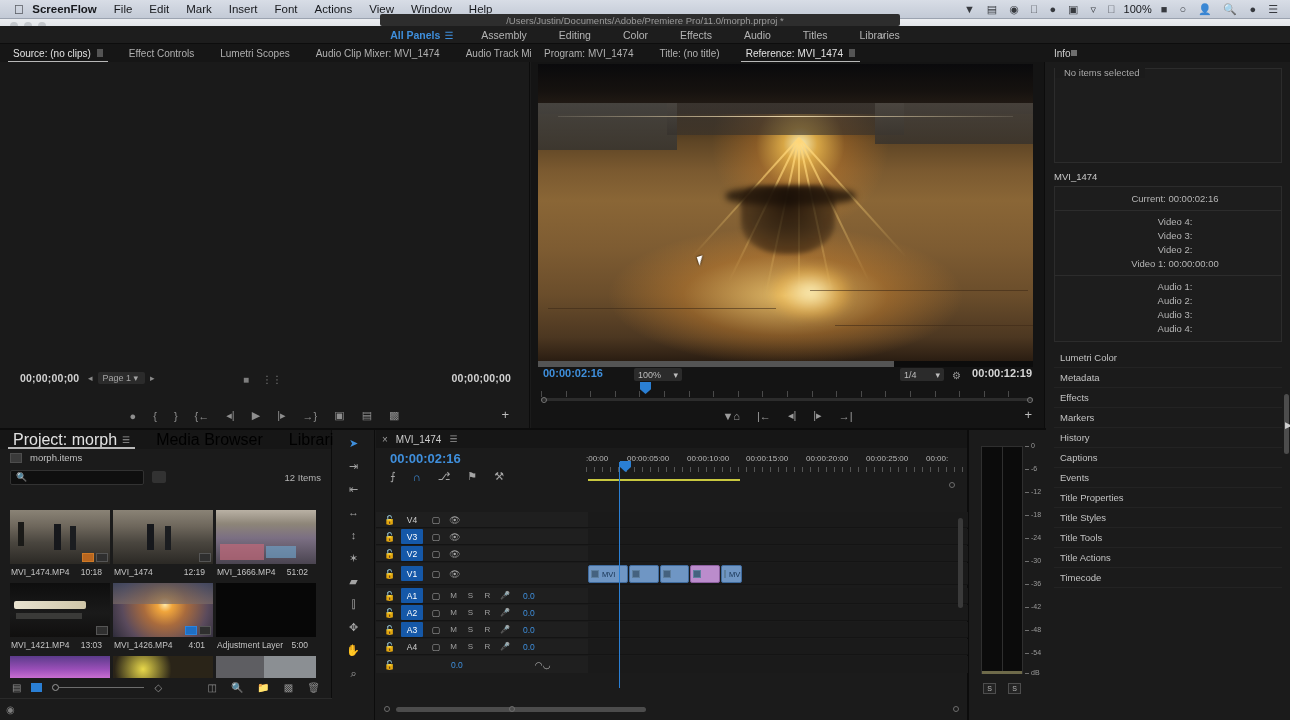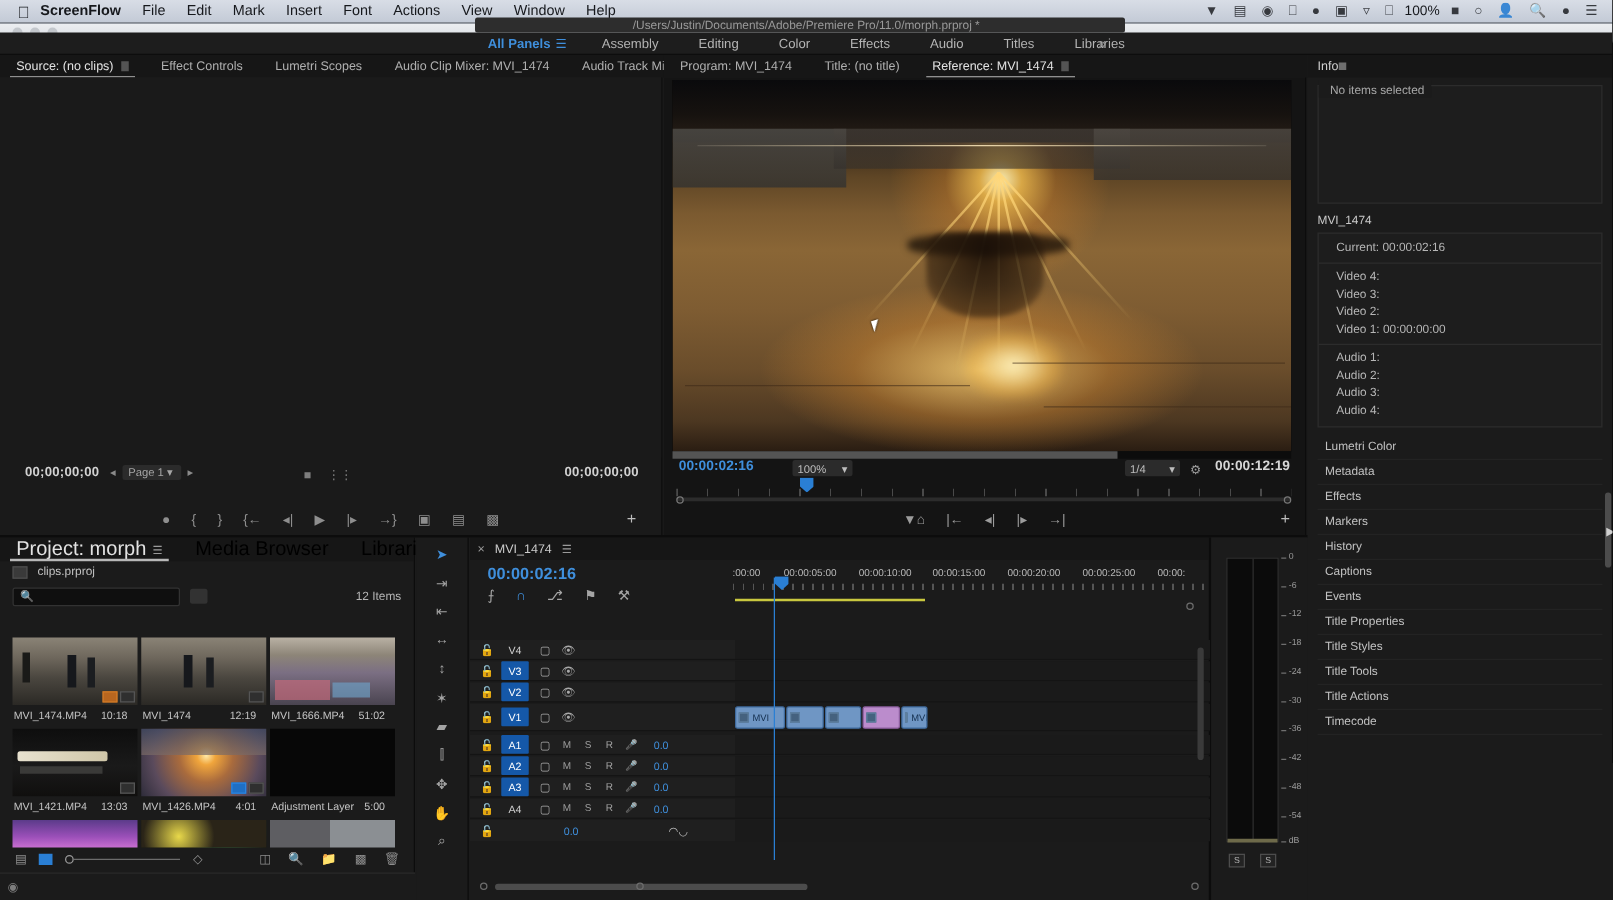--- a/index.html
+++ b/index.html
@@ -172,21 +172,21 @@
     background: #1b1b1b; }
   .rp-head { height: 18px; display: flex; align-items: center; 
     padding: 0 8px; font-size: 10px; color: #cfcfcf; background: #161616; }
   .rp-head .sq { width: 6px; height: 6px; background: #6e6e6e; }
   .rp-body { padding: 6px 8px 0 8px; }
   .rp-box { border: 1px solid #2c2c2c; background: #1d1d1d; }
   .rp-box .noitems { font-size: 9.5px; color: #a8a8a8; padding: 3px 0 0 9px;
      position: relative; top: -7px; background: #1b1b1b; display: inline-block; padding-right: 5px;}
   .rp-empty { height: 95px; }
   .rp-title { font-size: 9.5px; color: #c8c8c8; margin: 8px 0 4px 0; }
-  .rp-kv { font-size: 9.5px; color: #b6b6b6; padding: 2px 0 2px 14px; line-height: 10px; white-space: nowrap;}
+  .rp-kv { font-size: 9.5px; color: #b6b6b6; padding: 2px 0 2px 14px; line-height: 10px; white-space: nowrap; text-align: center;}
   .rp-kv b { font-weight: normal; }
   .rp-sep { border-top: 1px solid #2c2c2c; margin: 4px 0; }
   .rp-list { margin-top: 6px; }
   .rp-row { height: 20px; display: flex; align-items: center;
     font-size: 9.5px; color: #c2c2c2; border-bottom: 1px solid #232323; padding-left: 6px; }
   .rp-scroll { position: absolute; right: 1px; top: 350px; width: 5px; height: 60px;
     background: #4c4c4c; border-radius: 3px; }
   .rp-arrow { position: absolute; right: -2px; top: 376px; color: #d0d0d0; font-size: 9px; }
 
   
@@ -524,21 +524,21 @@
     <div class="pj-tabs">
       <span class="tab active">
           <span>Project: morph</span>
           <i style="margin-left:5px;color:#9a9a9a;font-style:normal;font-size:9px;">☰</i>
         </span>
       <span class="tab">Media Browser</span>
       <span class="tab">Libraries</span>
     </div>
     <div class="pj-crumb">
       <span class="crumb-ic"></span>
-      <span>clips.prproj</span>
+      <span>morph.items</span>
     </div>
     <div class="pj-searchrow">
       <span class="pj-search">
         <span>🔍</span>
       </span>
       <span class="pj-filter"></span>
       <span class="pj-count">12 Items</span>
     </div>
 
     <div class="pj-grid">

